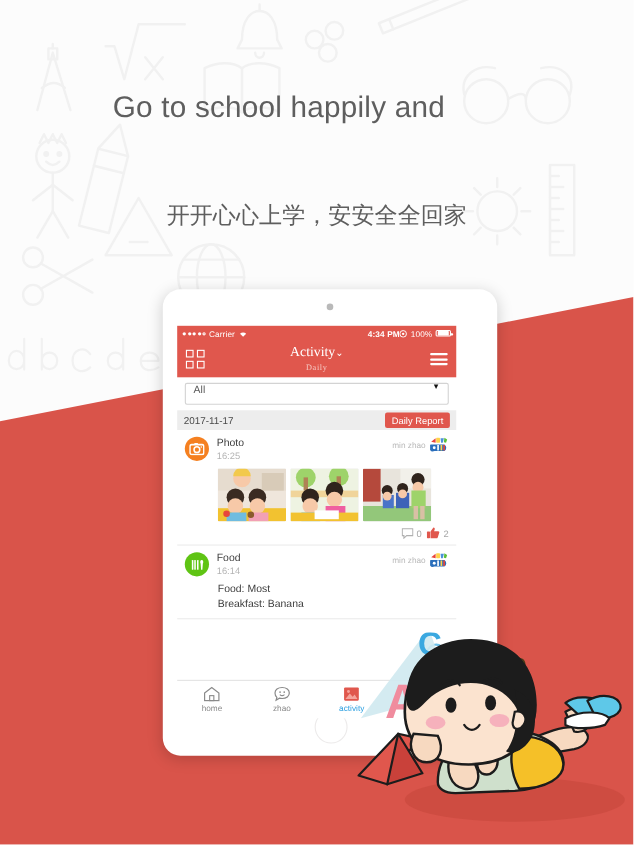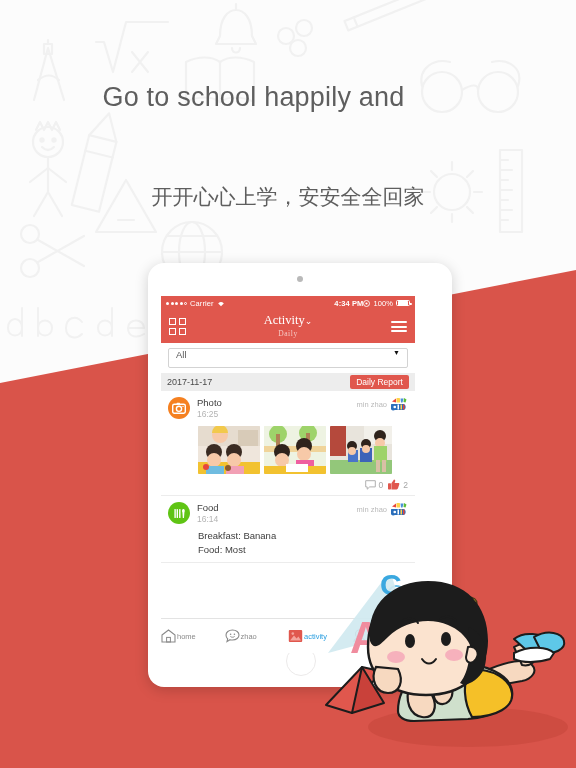--- a/index.html
+++ b/index.html
@@ -108,21 +108,21 @@
     border:2.2px solid #6cc0e8;border-radius:50%;border-right-color:transparent;
     transform:rotate(35deg);
   }
 
   
   .tabbar{
     position:absolute;left:0;bottom:0;width:254px;height:34px;
     background:#fff;border-top:1px solid #e3e3e3;
     display:flex;align-items:center;
   }
-  .tab{flex:1;display:flex;flex-direction:row;align-items:center;gap:1px;}
+  .tab{flex:1;display:flex;flex-direction:column;align-items:center;gap:1px;}
   .tab .lbl{font-size:7.5px;color:#8a8a8a;}
   .tab.active .lbl{color:#2b9fe0;}
 
   
   .headline{
     position:absolute;left:0;top:78px;width:507px;text-align:center;
     font-size:27px;color:#5e5e5e;line-height:38px;font-weight:300;
     letter-spacing:.2px;
   }
   .subhead{
@@ -474,22 +474,22 @@
                 <path d="M26 2 l5 3 -2 6 -4 -1 z" fill="#5bbf3a"></path>
                 <path d="M1 14 a7 7 0 0 0 7 12 h18 a7 7 0 0 0 0 -12 z" fill="#2a6ebb"></path>
                 <circle cx="7.5" cy="20" r="2.6" fill="#fff"></circle>
                 <rect x="13" y="15" width="3" height="10" fill="#fff"></rect>
                 <rect x="19" y="15" width="3" height="10" fill="#ffd24a"></rect>
                 <rect x="24" y="15" width="3" height="10" fill="#e8453c"></rect>
               </svg>
             </span>
           </div>
           <div class="lines">
+            <div>Food: Most</div>
             <div>Breakfast: Banana</div>
-            <div>Food: Most</div>
           </div>
         </div>
       </div>
 
       <div class="spinner"></div>
 
       <div class="tabbar">
         <div class="tab">
           <svg width="15" height="14" viewBox="0 0 15 14">
             <path d="M1 6 L7.5 1 L14 6 V13 H1 Z" fill="none" stroke="#8a8a8a" stroke-width="1.1"></path>

